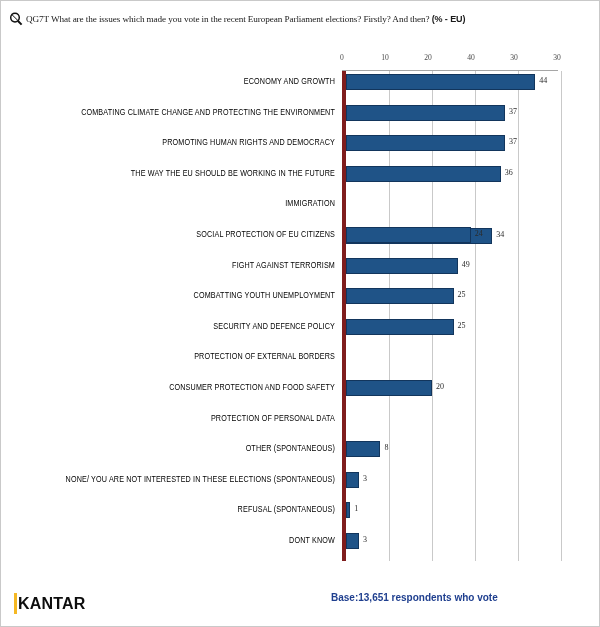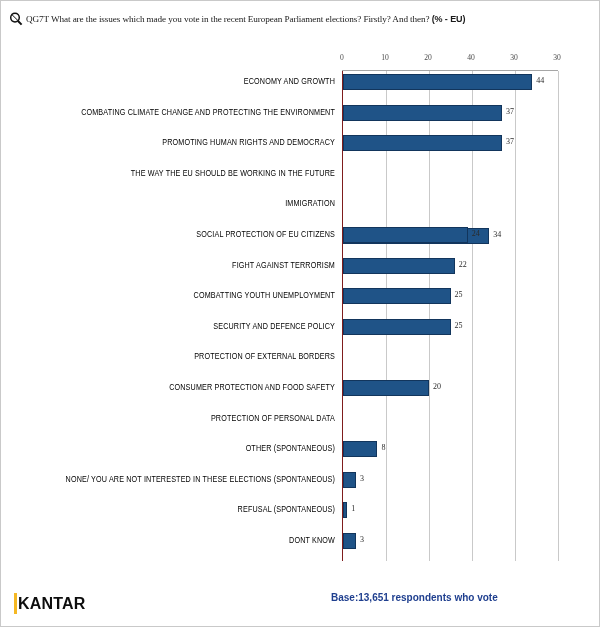--- a/index.html
+++ b/index.html
@@ -88,21 +88,21 @@
     transform-origin: right center;
   }
 
   
   .plot {
     position: absolute;
     left: 341px;
     top: 28px;
     width: 215px;
     height: 490px;
-    border-left: 1px solid #7f1d1d;
+    border-left: 4px solid #7f1d1d;
     box-sizing: border-box;
   }
   .axis-top-line {
     position: absolute;
     left: 341px;
     top: 27px;
     width: 216px;
     height: 1px;
     background: #a6a6a6;
   }
@@ -245,31 +245,35 @@
           <div class="bar-value" style="left: 193.2px;">44</div>
         </div>
         <div class="bar-row" style="top: 33.6px; width: 215px;">
           <div class="bar" style="width: 159.1px; background: rgb(31, 83, 135); border-color: rgb(18, 53, 92);"></div>
           <div class="bar-value" style="left: 163.1px;">37</div>
         </div>
         <div class="bar-row" style="top: 64.2px; width: 215px;">
           <div class="bar" style="width: 159.1px; background: rgb(31, 83, 135); border-color: rgb(18, 53, 92);"></div>
           <div class="bar-value" style="left: 163.1px;">37</div>
         </div>
+        <div class="bar-row" style="top: 94.8px; width: 215px;">
+          <div class="bar" style="width: 154.8px; background: rgb(31, 83, 135); border-color: rgb(18, 53, 92);"></div>
+          <div class="bar-value" style="left: 158.8px;">36</div>
+        </div>
         <div class="bar-row" style="top: 125.4px; width: 215px; margin-top: 32px;">
           <div class="bar" style="width: 146.2px; background: rgb(31, 83, 135); border-color: rgb(18, 53, 92);"></div>
           <div class="bar-value" style="left: 150.2px;">34</div>
         </div>
         <div class="bar-row" style="top: 156px; width: 215px;">
           <div class="bar" style="width: 124.7px; background: rgb(31, 83, 135); border-color: rgb(18, 53, 92);"></div>
           <div class="bar-value" style="left: 128.7px;">24</div>
         </div>
         <div class="bar-row" style="top: 186.6px; width: 215px;">
           <div class="bar" style="width: 111.8px; background: rgb(31, 83, 135); border-color: rgb(18, 53, 92);"></div>
-          <div class="bar-value" style="left: 115.8px;">22</div>
+          <div class="bar-value" style="left: 115.8px;">49</div>
         </div>
         <div class="bar-row" style="top: 217.2px; width: 215px;">
           <div class="bar" style="width: 107.5px; background: rgb(31, 83, 135); border-color: rgb(18, 53, 92);"></div>
           <div class="bar-value" style="left: 111.5px;">25</div>
         </div>
         <div class="bar-row" style="top: 247.8px; width: 215px;">
           <div class="bar" style="width: 107.5px; background: rgb(31, 83, 135); border-color: rgb(18, 53, 92);"></div>
           <div class="bar-value" style="left: 111.5px;">25</div>
         </div>
         <div class="bar-row" style="top: 309px; width: 215px;">

